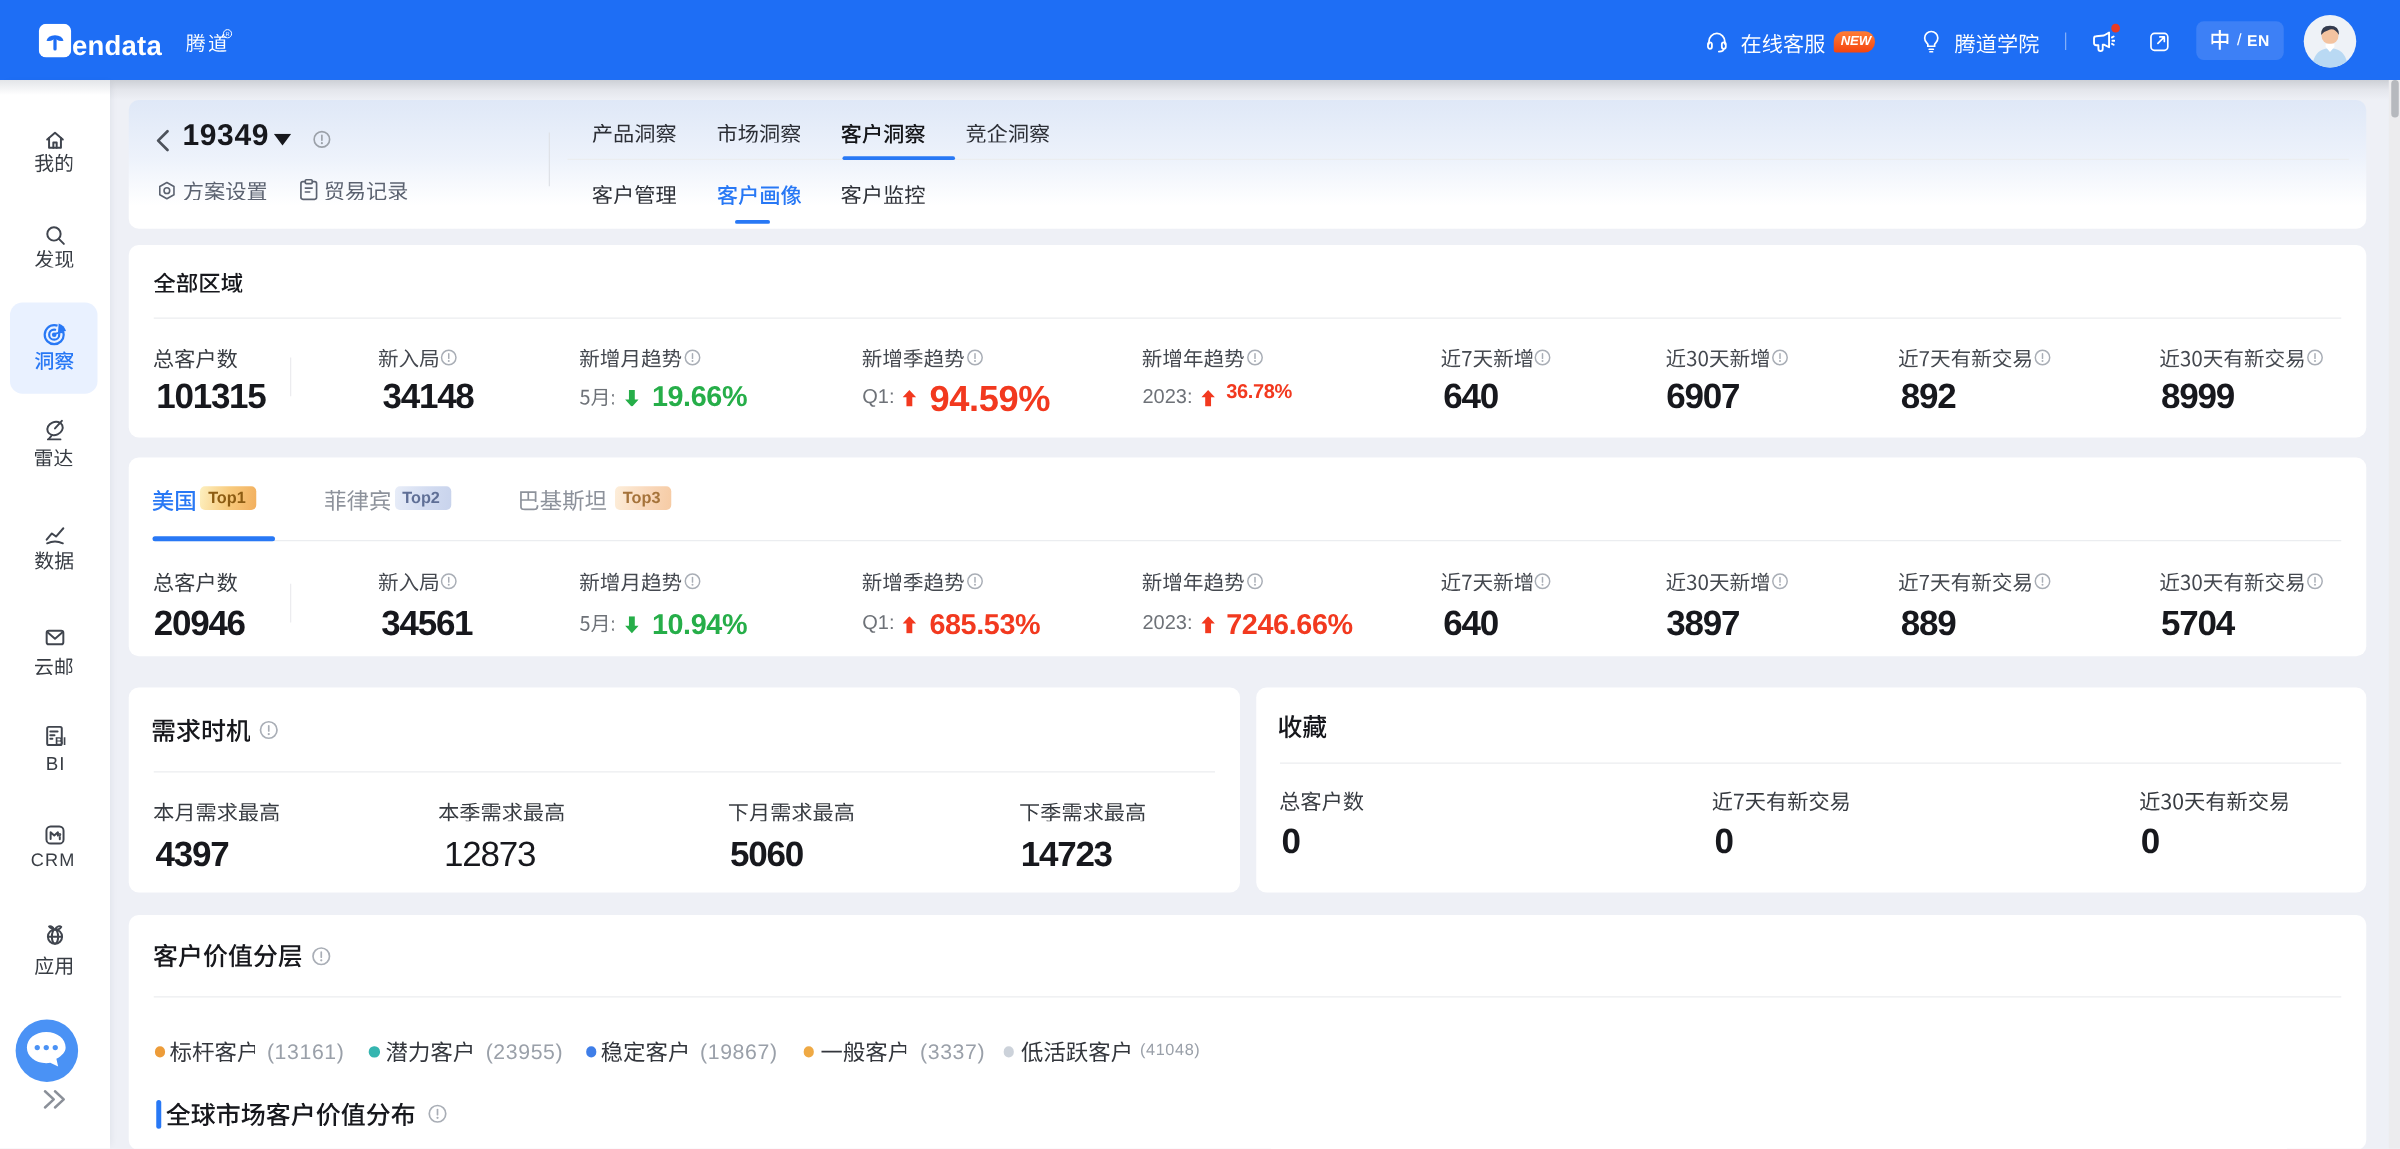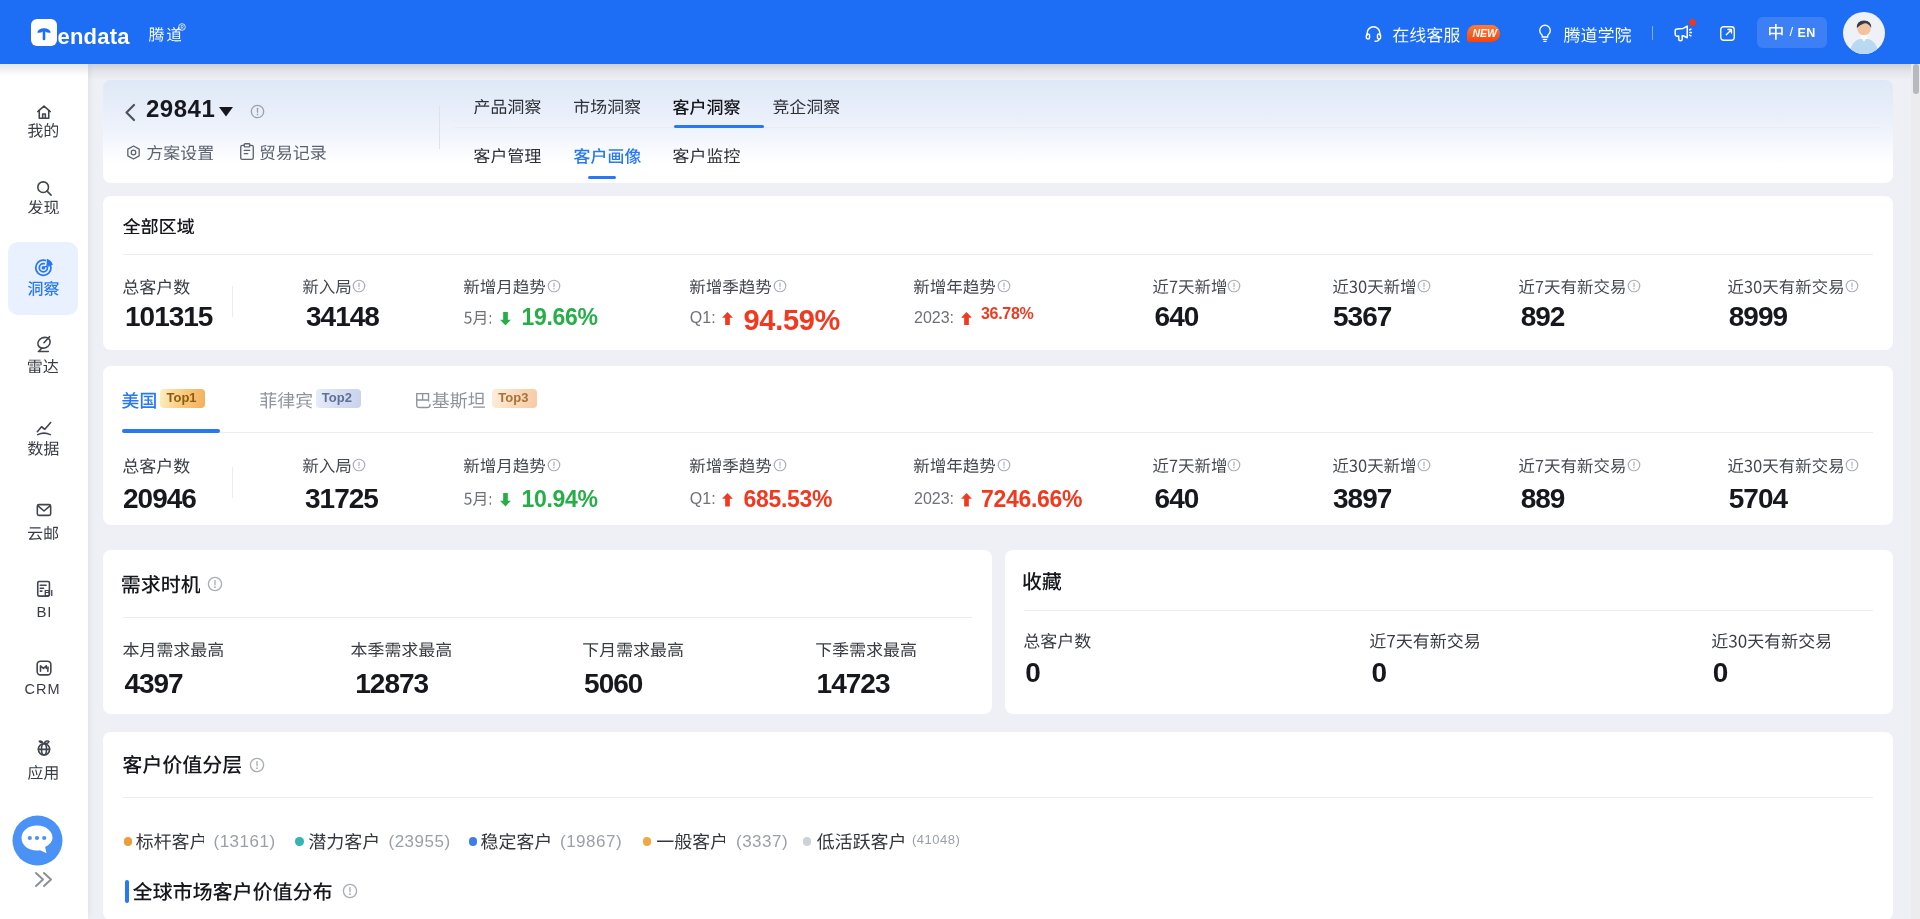--- a/index.html
+++ b/index.html
@@ -176,21 +176,21 @@
     <circle cx="32.2" cy="23" r="2.1" fill="#4a92f5"></circle>
   </svg>
 <svg style="position:absolute;left:33px;top:871px" width="22" height="17" viewBox="0 0 22 17" fill="none" stroke="#8b9099" stroke-width="2" stroke-linecap="round" stroke-linejoin="round">
     <path d="M3 2 L10 8.5 L3 15"></path>
     <path d="M11 2 L18 8.5 L11 15"></path>
   </svg>
 <div style="position:absolute;left:103.0px;top:80.0px;width:1790.0px;height:103.0px;background:linear-gradient(180deg,#dfe8f7 0%,#edf2fb 45%,#fff 82%);border-radius:8px"></div>
 <svg style="position:absolute;left:124px;top:103px" width="12" height="19" viewBox="0 0 12 19" fill="none" stroke="#4d525b" stroke-width="2.2" stroke-linecap="round" stroke-linejoin="round">
     <path d="M10 2 L2.5 9.5 L10 17"></path>
   </svg>
-<div style="position:absolute;left:146.0px;top:96.7px;font-size:24px;line-height:1;font-weight:700;color:#17181d;letter-spacing:0.5px;white-space:nowrap">29841</div>
+<div style="position:absolute;left:146.0px;top:96.7px;font-size:24px;line-height:1;font-weight:700;color:#17181d;letter-spacing:0.5px;white-space:nowrap">19349</div>
 <svg style="position:absolute;left:219px;top:107px" width="14" height="9.5" viewBox="0 0 15 10">
     <path d="M0 0 H15 L7.5 10 Z" fill="#17181d"></path>
   </svg>
 <svg style="position:absolute;left:249.5px;top:104.0px" width="15" height="15" viewBox="0 0 16 16">
     <circle cx="8" cy="8" r="6.6" fill="none" stroke="#9ba1a9" stroke-width="1.4"></circle>
     <line x1="8" y1="4.6" x2="8" y2="8.8" stroke="#9ba1a9" stroke-width="1.4" stroke-linecap="round"></line>
     <circle cx="8" cy="11.2" r="0.9" fill="#9ba1a9"></circle>
   </svg>
 <svg style="position:absolute;left:125px;top:144px" width="17" height="17" viewBox="0 0 24 24" fill="none" stroke="#5b6270" stroke-width="1.8" stroke-linejoin="round">
     <path d="M12 2.8 L20 7.3 V16.7 L12 21.2 L4 16.7 V7.3 Z"></path>
@@ -338,21 +338,21 @@
     </svg>
   </div>
 <svg style="position:absolute;left:1844.5px;top:279.2px" width="14" height="14" viewBox="0 0 16 16">
     <circle cx="8" cy="8" r="6.6" fill="none" stroke="#a9aeb6" stroke-width="1.35"></circle>
     <line x1="8" y1="4.6" x2="8" y2="8.8" stroke="#a9aeb6" stroke-width="1.35" stroke-linecap="round"></line>
     <circle cx="8" cy="11.2" r="0.9" fill="#a9aeb6"></circle>
   </svg>
 <div style="position:absolute;left:125.0px;top:303.2px;font-size:28px;line-height:1;font-weight:700;color:#17181d;letter-spacing:-1.0px;white-space:nowrap">101315</div>
 <div style="position:absolute;left:306.0px;top:303.2px;font-size:28px;line-height:1;font-weight:700;color:#17181d;letter-spacing:-1.0px;white-space:nowrap">34148</div>
 <div style="position:absolute;left:1154.6px;top:303.2px;font-size:28px;line-height:1;font-weight:700;color:#17181d;letter-spacing:-1.0px;white-space:nowrap">640</div>
-<div style="position:absolute;left:1333.0px;top:303.2px;font-size:28px;line-height:1;font-weight:700;color:#17181d;letter-spacing:-1.0px;white-space:nowrap">5367</div>
+<div style="position:absolute;left:1333.0px;top:303.2px;font-size:28px;line-height:1;font-weight:700;color:#17181d;letter-spacing:-1.0px;white-space:nowrap">6907</div>
 <div style="position:absolute;left:1520.7px;top:303.2px;font-size:28px;line-height:1;font-weight:700;color:#17181d;letter-spacing:-1.0px;white-space:nowrap">892</div>
 <div style="position:absolute;left:1728.8px;top:303.2px;font-size:28px;line-height:1;font-weight:700;color:#17181d;letter-spacing:-1.0px;white-space:nowrap">8999</div>
 <div style="position:absolute;left:463.6px;top:310.8px">
     <svg style="display:block" width="27.7" height="13.9" viewBox="27 -787 1733 868">
       <path fill="#6e7278" d="M262 13C385 13 502 -78 502 -238C502 -400 402 -472 281 -472C237 -472 204 -461 171 -443L190 -655H466V-733H110L86 -391L135 -360C177 -388 208 -403 257 -403C349 -403 409 -341 409 -236C409 -129 340 -63 253 -63C168 -63 114 -102 73 -144L27 -84C77 -35 147 13 262 13Z M762 -787V-479C762 -318 746 -115 584 27C601 37 630 65 641 81C739 -5 789 -118 814 -232H1297V-32C1297 -10 1290 -3 1266 -2C1243 -1 1162 0 1079 -3C1092 18 1106 53 1111 76C1218 76 1285 75 1324 61C1361 48 1376 23 1376 -31V-787ZM838 -714H1297V-546H838ZM838 -475H1297V-305H827C835 -364 838 -422 838 -475Z M1694 -390C1730 -390 1760 -418 1760 -460C1760 -501 1730 -530 1694 -530C1657 -530 1628 -501 1628 -460C1628 -418 1657 -390 1694 -390ZM1694 13C1730 13 1760 -15 1760 -56C1760 -98 1730 -126 1694 -126C1657 -126 1628 -98 1628 -56C1628 -15 1657 13 1694 13Z"></path>
     </svg>
   </div>
 <svg style="position:absolute;left:499.7px;top:311.6px" width="11" height="13.5" viewBox="0 0 12 15">
     <path fill="#26ae49" d="M6 15 L0 8.5 H3.4 V0 H8.6 V8.5 H12 Z"></path>
   </svg>
@@ -471,21 +471,21 @@
     <svg style="display:block" width="115.0" height="15.4" viewBox="39 -849 6969 934">
       <path fill="#44484f" d="M81 -783C136 -730 201 -654 231 -607L292 -650C260 -697 193 -769 138 -820ZM866 -840C764 -809 574 -789 415 -780V-558C415 -428 406 -250 318 -120C335 -111 368 -89 381 -75C459 -187 483 -344 489 -475H693V-78H767V-475H952V-545H491V-558V-720C644 -730 814 -749 928 -784ZM262 -478H52V-404H189V-125C144 -108 92 -63 39 -6L89 63C140 -5 189 -64 223 -64C245 -64 277 -30 319 -4C389 39 472 51 597 51C693 51 872 45 943 40C944 19 956 -19 965 -39C868 -28 718 -20 599 -20C486 -20 401 -27 336 -68C302 -88 281 -107 262 -119Z M1263 13C1394 13 1499 -65 1499 -196C1499 -297 1430 -361 1344 -382V-387C1422 -414 1474 -474 1474 -563C1474 -679 1384 -746 1260 -746C1176 -746 1111 -709 1056 -659L1105 -601C1147 -643 1198 -672 1257 -672C1334 -672 1381 -626 1381 -556C1381 -477 1330 -416 1178 -416V-346C1348 -346 1406 -288 1406 -199C1406 -115 1345 -63 1257 -63C1174 -63 1119 -103 1076 -147L1029 -88C1077 -35 1149 13 1263 13Z M1833 13C1972 13 2061 -113 2061 -369C2061 -623 1972 -746 1833 -746C1693 -746 1605 -623 1605 -369C1605 -113 1693 13 1833 13ZM1833 -61C1750 -61 1693 -154 1693 -369C1693 -583 1750 -674 1833 -674C1916 -674 1973 -583 1973 -369C1973 -154 1916 -61 1833 -61Z M2176 -455V-379H2544C2508 -238 2410 -90 2152 15C2168 30 2191 60 2201 78C2456 -27 2565 -175 2611 -323C2692 -127 2825 11 3025 77C3036 56 3059 26 3076 10C2873 -49 2735 -189 2665 -379H3047V-455H2638C2642 -494 2643 -532 2643 -568V-687H3004V-763H2212V-687H2564V-568C2564 -532 2563 -494 2558 -455Z M3501 -840C3489 -797 3475 -753 3457 -710H3173V-640H3426C3362 -508 3270 -386 3150 -304C3164 -290 3188 -263 3198 -246C3261 -291 3317 -345 3365 -406V79H3439V-119H3858V-15C3858 0 3853 6 3836 6C3817 7 3756 8 3690 5C3700 26 3711 57 3715 77C3801 77 3856 77 3889 66C3922 53 3932 30 3932 -14V-524H3446C3469 -562 3489 -600 3507 -640H4049V-710H3537C3552 -747 3565 -785 3577 -822ZM3439 -289H3858V-184H3439ZM3439 -353V-456H3858V-353Z M4470 -213C4500 -163 4536 -95 4552 -51L4605 -83C4590 -125 4554 -190 4521 -240ZM4245 -235C4225 -174 4192 -112 4151 -68C4166 -59 4192 -40 4204 -30C4243 -77 4283 -150 4306 -220ZM4663 -744V-400C4663 -267 4655 -95 4570 25C4586 34 4616 57 4628 71C4720 -59 4733 -256 4733 -400V-432H4885V75H4958V-432H5068V-502H4733V-694C4839 -710 4953 -736 5037 -767L4976 -822C4904 -792 4775 -762 4663 -744ZM4324 -827C4340 -799 4356 -765 4368 -735H4171V-672H4613V-735H4446C4433 -768 4411 -811 4392 -844ZM4487 -667C4475 -621 4452 -553 4433 -507H4156V-443H4361V-339H4160V-273H4361V-18C4361 -8 4359 -5 4349 -5C4338 -4 4307 -4 4272 -5C4282 13 4292 41 4294 59C4343 59 4377 58 4400 47C4423 36 4430 18 4430 -17V-273H4617V-339H4430V-443H4629V-507H4501C4520 -549 4539 -603 4557 -652ZM4236 -651C4256 -606 4271 -546 4275 -507L4340 -525C4335 -563 4318 -622 4297 -665Z M5428 -597C5368 -521 5269 -442 5180 -392C5197 -380 5225 -351 5239 -336C5326 -393 5432 -483 5501 -569ZM5728 -555C5821 -491 5932 -396 5983 -332L6046 -382C5991 -445 5878 -536 5787 -598ZM5462 -422 5395 -401C5435 -303 5489 -220 5558 -152C5453 -72 5318 -20 5157 14C5171 31 5195 64 5203 82C5364 42 5503 -16 5613 -102C5719 -16 5854 42 6020 74C6030 53 6051 22 6068 5C5907 -21 5773 -74 5669 -151C5740 -220 5796 -303 5837 -406L5762 -427C5728 -335 5678 -260 5613 -199C5547 -261 5497 -336 5462 -422ZM5528 -825C5553 -787 5580 -737 5595 -701H5177V-628H6041V-701H5627L5672 -719C5659 -754 5626 -809 5599 -849Z M6370 -573H6864V-473H6370ZM6370 -731H6864V-633H6370ZM6296 -794V-410H6407C6343 -318 6247 -235 6149 -179C6166 -167 6195 -140 6208 -126C6262 -161 6318 -206 6370 -257H6509C6442 -150 6342 -55 6234 6C6251 18 6279 45 6291 60C6405 -15 6518 -127 6593 -257H6728C6680 -137 6603 -31 6512 38C6528 49 6559 73 6571 85C6667 6 6752 -116 6806 -257H6927C6911 -85 6894 -13 6873 7C6863 17 6854 19 6836 19C6818 19 6772 19 6723 13C6735 32 6742 60 6743 79C6793 82 6842 82 6867 80C6896 78 6916 71 6936 52C6966 20 6986 -66 7005 -291C7007 -302 7008 -325 7008 -325H6432C6455 -352 6476 -381 6494 -410H6939V-794Z"></path>
     </svg>
   </div>
 <svg style="position:absolute;left:1844.5px;top:458.4px" width="14" height="14" viewBox="0 0 16 16">
     <circle cx="8" cy="8" r="6.6" fill="none" stroke="#a9aeb6" stroke-width="1.35"></circle>
     <line x1="8" y1="4.6" x2="8" y2="8.8" stroke="#a9aeb6" stroke-width="1.35" stroke-linecap="round"></line>
     <circle cx="8" cy="11.2" r="0.9" fill="#a9aeb6"></circle>
   </svg>
 <div style="position:absolute;left:123.0px;top:484.7px;font-size:28px;line-height:1;font-weight:700;color:#17181d;letter-spacing:-1.0px;white-space:nowrap">20946</div>
-<div style="position:absolute;left:305.0px;top:484.7px;font-size:28px;line-height:1;font-weight:700;color:#17181d;letter-spacing:-1.0px;white-space:nowrap">31725</div>
+<div style="position:absolute;left:305.0px;top:484.7px;font-size:28px;line-height:1;font-weight:700;color:#17181d;letter-spacing:-1.0px;white-space:nowrap">34561</div>
 <div style="position:absolute;left:1154.6px;top:484.7px;font-size:28px;line-height:1;font-weight:700;color:#17181d;letter-spacing:-1.0px;white-space:nowrap">640</div>
 <div style="position:absolute;left:1333.0px;top:484.7px;font-size:28px;line-height:1;font-weight:700;color:#17181d;letter-spacing:-1.0px;white-space:nowrap">3897</div>
 <div style="position:absolute;left:1520.7px;top:484.7px;font-size:28px;line-height:1;font-weight:700;color:#17181d;letter-spacing:-1.0px;white-space:nowrap">889</div>
 <div style="position:absolute;left:1728.8px;top:484.7px;font-size:28px;line-height:1;font-weight:700;color:#17181d;letter-spacing:-1.0px;white-space:nowrap">5704</div>
 <div style="position:absolute;left:463.6px;top:492.3px">
     <svg style="display:block" width="27.7" height="13.9" viewBox="27 -787 1733 868">
       <path fill="#6e7278" d="M262 13C385 13 502 -78 502 -238C502 -400 402 -472 281 -472C237 -472 204 -461 171 -443L190 -655H466V-733H110L86 -391L135 -360C177 -388 208 -403 257 -403C349 -403 409 -341 409 -236C409 -129 340 -63 253 -63C168 -63 114 -102 73 -144L27 -84C77 -35 147 13 262 13Z M762 -787V-479C762 -318 746 -115 584 27C601 37 630 65 641 81C739 -5 789 -118 814 -232H1297V-32C1297 -10 1290 -3 1266 -2C1243 -1 1162 0 1079 -3C1092 18 1106 53 1111 76C1218 76 1285 75 1324 61C1361 48 1376 23 1376 -31V-787ZM838 -714H1297V-546H838ZM838 -475H1297V-305H827C835 -364 838 -422 838 -475Z M1694 -390C1730 -390 1760 -418 1760 -460C1760 -501 1730 -530 1694 -530C1657 -530 1628 -501 1628 -460C1628 -418 1657 -390 1694 -390ZM1694 13C1730 13 1760 -15 1760 -56C1760 -98 1730 -126 1694 -126C1657 -126 1628 -98 1628 -56C1628 -15 1657 13 1694 13Z"></path>
     </svg>
   </div>
 <svg style="position:absolute;left:499.7px;top:493.1px" width="11" height="13.5" viewBox="0 0 12 15">
@@ -529,21 +529,21 @@
     <svg style="display:block" width="100.0" height="15.7" viewBox="55 -843 5882 925">
       <path fill="#383c42" d="M55 -766V-691H441V79H520V-451C635 -389 769 -306 839 -250L892 -318C812 -379 653 -469 534 -527L520 -511V-691H946V-766Z M1207 -787V-479C1207 -318 1191 -115 1029 27C1046 37 1075 65 1086 81C1184 -5 1234 -118 1259 -232H1742V-32C1742 -10 1735 -3 1711 -2C1688 -1 1607 0 1524 -3C1537 18 1551 53 1556 76C1663 76 1730 75 1769 61C1806 48 1821 23 1821 -31V-787ZM1283 -714H1742V-546H1283ZM1283 -475H1742V-305H1272C1280 -364 1283 -422 1283 -475Z M2194 -571V-521H2409V-571ZM2172 -466V-416H2410V-466ZM2585 -466V-415H2830V-466ZM2585 -571V-521H2806V-571ZM2076 -681V-490H2144V-626H2461V-389H2533V-626H2855V-490H2925V-681H2533V-740H2865V-800H2134V-740H2461V-681ZM2143 -224V78H2214V-162H2362V72H2431V-162H2584V72H2653V-162H2809V4C2809 14 2807 17 2795 17C2785 18 2751 18 2710 17C2719 35 2730 61 2734 80C2788 80 2826 80 2851 68C2876 58 2882 40 2882 5V-224H2504L2531 -295H2938V-356H2065V-295H2453C2447 -272 2440 -247 2432 -224Z M3117 -501C3180 -444 3252 -363 3283 -309L3344 -354C3311 -408 3237 -485 3174 -540ZM3043 -89 3090 -21C3193 -80 3330 -162 3460 -242V-22C3460 -2 3453 3 3434 4C3414 4 3349 5 3280 2C3292 25 3303 60 3308 82C3396 82 3456 80 3490 67C3523 54 3537 31 3537 -22V-420C3623 -235 3749 -82 3912 -4C3924 -24 3949 -54 3967 -69C3858 -116 3763 -198 3687 -299C3753 -356 3835 -437 3896 -508L3832 -554C3786 -492 3711 -412 3648 -355C3602 -426 3565 -505 3537 -586V-599H3939V-672H3816L3859 -721C3818 -754 3737 -802 3674 -834L3629 -786C3690 -755 3765 -707 3806 -672H3537V-838H3460V-672H3065V-599H3460V-320C3308 -233 3145 -141 3043 -89Z M4248 -635H4753V-564H4248ZM4248 -755H4753V-685H4248ZM4176 -808V-511H4828V-808ZM4396 -392V-325H4214V-392ZM4047 -43 4054 24 4396 -17V80H4468V-26L4522 -33V-94L4468 -88V-392H4949V-455H4049V-392H4145V-52ZM4507 -330V-268H4567L4547 -262C4577 -189 4618 -124 4671 -70C4616 -29 4554 2 4491 22C4504 35 4522 61 4529 77C4596 53 4662 19 4720 -26C4776 20 4843 55 4919 77C4929 59 4948 32 4964 18C4891 0 4826 -31 4771 -71C4837 -135 4889 -215 4920 -314L4877 -333L4863 -330ZM4613 -268H4832C4806 -209 4767 -157 4721 -113C4675 -157 4639 -209 4613 -268ZM4396 -269V-198H4214V-269ZM4396 -142V-80L4214 -59V-142Z M5286 -559H5719V-468H5286ZM5211 -614V-413H5797V-614ZM5441 -826 5470 -736H5059V-670H5937V-736H5553C5542 -768 5527 -810 5513 -843ZM5096 -357V79H5168V-294H5830V1C5830 12 5825 16 5813 16C5801 16 5754 17 5711 15C5720 31 5731 54 5735 72C5799 72 5842 72 5869 63C5896 53 5905 37 5905 0V-357ZM5281 -235V21H5352V-29H5706V-235ZM5352 -179H5638V-85H5352Z"></path>
     </svg>
   </div>
 <div style="position:absolute;left:815.5px;top:641.8px">
     <svg style="display:block" width="100.0" height="15.7" viewBox="55 -843 5882 925">
       <path fill="#383c42" d="M55 -766V-691H441V79H520V-451C635 -389 769 -306 839 -250L892 -318C812 -379 653 -469 534 -527L520 -511V-691H946V-766Z M1466 -252V-191H1059V-124H1466V-7C1466 7 1462 11 1444 12C1424 13 1360 13 1287 11C1298 31 1310 57 1315 77C1401 77 1459 78 1495 68C1530 57 1540 37 1540 -5V-124H1944V-191H1540V-219C1621 -249 1705 -292 1765 -337L1717 -377L1701 -373H1226V-311H1609C1565 -288 1513 -266 1466 -252ZM1777 -836C1632 -801 1353 -780 1124 -773C1131 -757 1140 -729 1141 -711C1243 -714 1353 -720 1460 -728V-631H1059V-566H1380C1291 -484 1157 -410 1038 -373C1054 -359 1075 -332 1086 -315C1216 -363 1366 -454 1460 -556V-400H1534V-563C1628 -460 1779 -366 1914 -319C1925 -337 1946 -364 1962 -378C1842 -414 1707 -485 1619 -566H1943V-631H1534V-735C1648 -746 1755 -762 1839 -782Z M2194 -571V-521H2409V-571ZM2172 -466V-416H2410V-466ZM2585 -466V-415H2830V-466ZM2585 -571V-521H2806V-571ZM2076 -681V-490H2144V-626H2461V-389H2533V-626H2855V-490H2925V-681H2533V-740H2865V-800H2134V-740H2461V-681ZM2143 -224V78H2214V-162H2362V72H2431V-162H2584V72H2653V-162H2809V4C2809 14 2807 17 2795 17C2785 18 2751 18 2710 17C2719 35 2730 61 2734 80C2788 80 2826 80 2851 68C2876 58 2882 40 2882 5V-224H2504L2531 -295H2938V-356H2065V-295H2453C2447 -272 2440 -247 2432 -224Z M3117 -501C3180 -444 3252 -363 3283 -309L3344 -354C3311 -408 3237 -485 3174 -540ZM3043 -89 3090 -21C3193 -80 3330 -162 3460 -242V-22C3460 -2 3453 3 3434 4C3414 4 3349 5 3280 2C3292 25 3303 60 3308 82C3396 82 3456 80 3490 67C3523 54 3537 31 3537 -22V-420C3623 -235 3749 -82 3912 -4C3924 -24 3949 -54 3967 -69C3858 -116 3763 -198 3687 -299C3753 -356 3835 -437 3896 -508L3832 -554C3786 -492 3711 -412 3648 -355C3602 -426 3565 -505 3537 -586V-599H3939V-672H3816L3859 -721C3818 -754 3737 -802 3674 -834L3629 -786C3690 -755 3765 -707 3806 -672H3537V-838H3460V-672H3065V-599H3460V-320C3308 -233 3145 -141 3043 -89Z M4248 -635H4753V-564H4248ZM4248 -755H4753V-685H4248ZM4176 -808V-511H4828V-808ZM4396 -392V-325H4214V-392ZM4047 -43 4054 24 4396 -17V80H4468V-26L4522 -33V-94L4468 -88V-392H4949V-455H4049V-392H4145V-52ZM4507 -330V-268H4567L4547 -262C4577 -189 4618 -124 4671 -70C4616 -29 4554 2 4491 22C4504 35 4522 61 4529 77C4596 53 4662 19 4720 -26C4776 20 4843 55 4919 77C4929 59 4948 32 4964 18C4891 0 4826 -31 4771 -71C4837 -135 4889 -215 4920 -314L4877 -333L4863 -330ZM4613 -268H4832C4806 -209 4767 -157 4721 -113C4675 -157 4639 -209 4613 -268ZM4396 -269V-198H4214V-269ZM4396 -142V-80L4214 -59V-142Z M5286 -559H5719V-468H5286ZM5211 -614V-413H5797V-614ZM5441 -826 5470 -736H5059V-670H5937V-736H5553C5542 -768 5527 -810 5513 -843ZM5096 -357V79H5168V-294H5830V1C5830 12 5825 16 5813 16C5801 16 5754 17 5711 15C5720 31 5731 54 5735 72C5799 72 5842 72 5869 63C5896 53 5905 37 5905 0V-357ZM5281 -235V21H5352V-29H5706V-235ZM5352 -179H5638V-85H5352Z"></path>
     </svg>
   </div>
 <div style="position:absolute;left:124.4px;top:669.5px;font-size:28px;line-height:1;font-weight:700;color:#17181d;letter-spacing:-1.0px;white-space:nowrap">4397</div>
-<div style="position:absolute;left:355.3px;top:669.5px;font-size:28px;line-height:1;font-weight:700;color:#17181d;letter-spacing:-1.0px;white-space:nowrap">12873</div>
+<div style="position:absolute;left:355.3px;top:669.5px;font-size:28px;line-height:1;font-weight:400;color:#17181d;letter-spacing:-1.0px;white-space:nowrap">12873</div>
 <div style="position:absolute;left:584.1px;top:669.5px;font-size:28px;line-height:1;font-weight:700;color:#17181d;letter-spacing:-1.0px;white-space:nowrap">5060</div>
 <div style="position:absolute;left:816.6px;top:669.5px;font-size:28px;line-height:1;font-weight:700;color:#17181d;letter-spacing:-1.0px;white-space:nowrap">14723</div>
 <div style="position:absolute;left:1004.7px;top:549.5px;width:888.5px;height:164.0px;background:#fff;border-radius:8px"></div>
 <div style="position:absolute;left:1022.5px;top:572.0px">
     <svg style="display:block" width="38.3" height="18.6" viewBox="56 -845 1917 932">
       <path fill="#17181d" d="M605 -564H799C780 -447 751 -347 707 -262C660 -346 623 -442 598 -544ZM576 -845C549 -672 498 -511 413 -411C433 -393 466 -350 479 -330C504 -360 527 -395 547 -432C576 -339 612 -252 656 -176C600 -98 527 -37 432 9C451 27 482 67 493 86C581 38 652 -22 709 -95C763 -23 828 37 904 80C919 56 948 20 970 3C889 -38 820 -99 763 -175C825 -281 867 -410 894 -564H961V-653H634C650 -709 663 -768 673 -829ZM93 -89C114 -106 144 -123 317 -184V85H411V-829H317V-275L184 -233V-734H91V-246C91 -205 72 -186 56 -176C70 -155 86 -113 93 -89Z M1828 -470C1813 -391 1792 -319 1764 -253C1752 -327 1742 -416 1737 -521H1954V-601H1897L1925 -623C1907 -646 1866 -678 1832 -697L1776 -655C1799 -641 1825 -620 1844 -601H1735L1734 -663H1710V-699H1945V-779H1710V-844H1616V-779H1381V-844H1288V-779H1058V-699H1288V-638H1381V-699H1616V-635H1650L1651 -601H1221V-431H1150V-593H1080V-327H1150V-354H1221V-314V-281H1037V-203H1089V-168C1089 -109 1081 -18 1029 46C1045 55 1071 72 1084 84C1147 13 1157 -95 1157 -166V-203H1218C1212 -117 1198 -25 1159 47C1179 55 1215 74 1230 87C1291 -23 1300 -191 1300 -313V-521H1655C1664 -367 1680 -239 1705 -141C1687 -112 1667 -86 1646 -62V-90H1547V-154H1640V-346H1547V-406H1638V-468H1343V30H1412V-28H1614C1592 -7 1569 12 1544 29C1564 42 1599 71 1613 87C1659 51 1701 9 1738 -40C1771 41 1815 85 1868 85C1932 85 1961 59 1973 -83C1952 -90 1926 -107 1908 -124C1904 -26 1894 2 1874 2C1847 2 1818 -40 1793 -124C1846 -218 1886 -329 1913 -456ZM1483 -90H1412V-154H1483ZM1483 -346H1412V-406H1483ZM1412 -288H1572V-213H1412Z"></path>
     </svg>
   </div>
 <div style="position:absolute;left:1024.0px;top:609.5px;width:849.0px;height:1.0px;background:#ebedf0"></div>
 <div style="position:absolute;left:1024.0px;top:633.4px">

